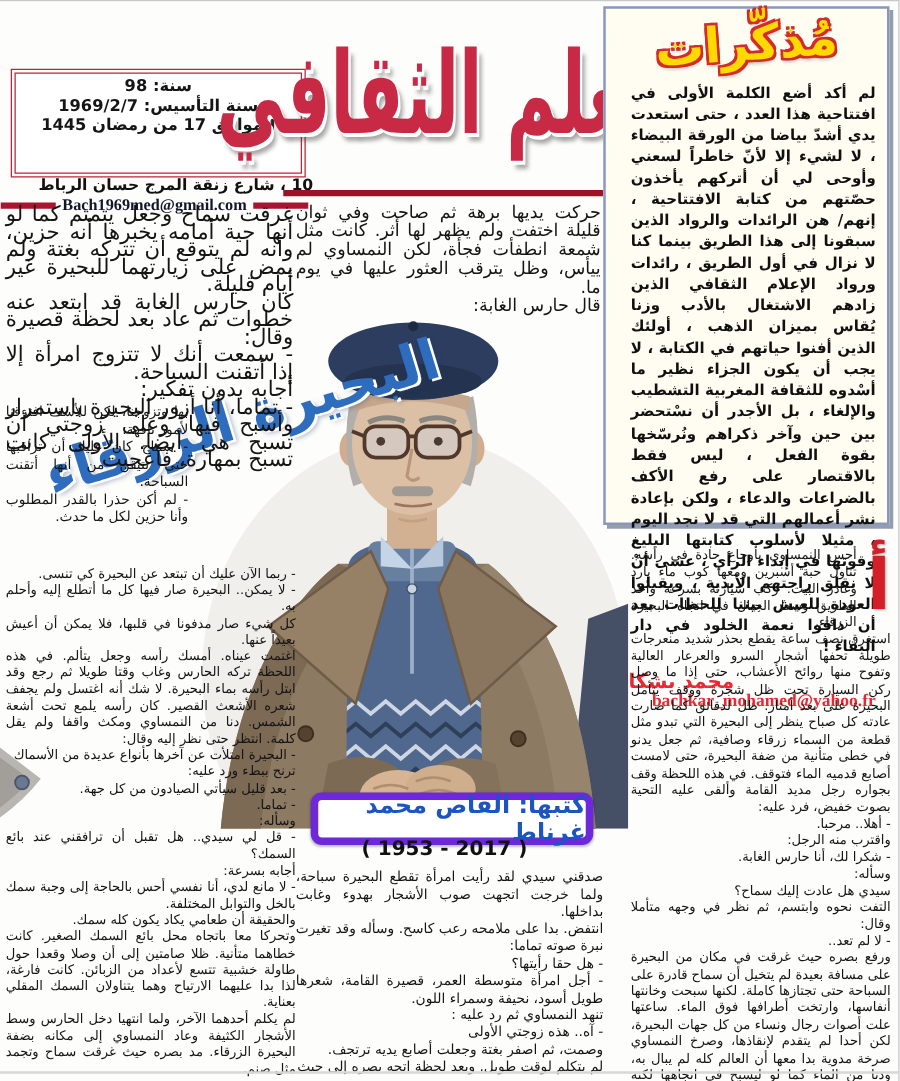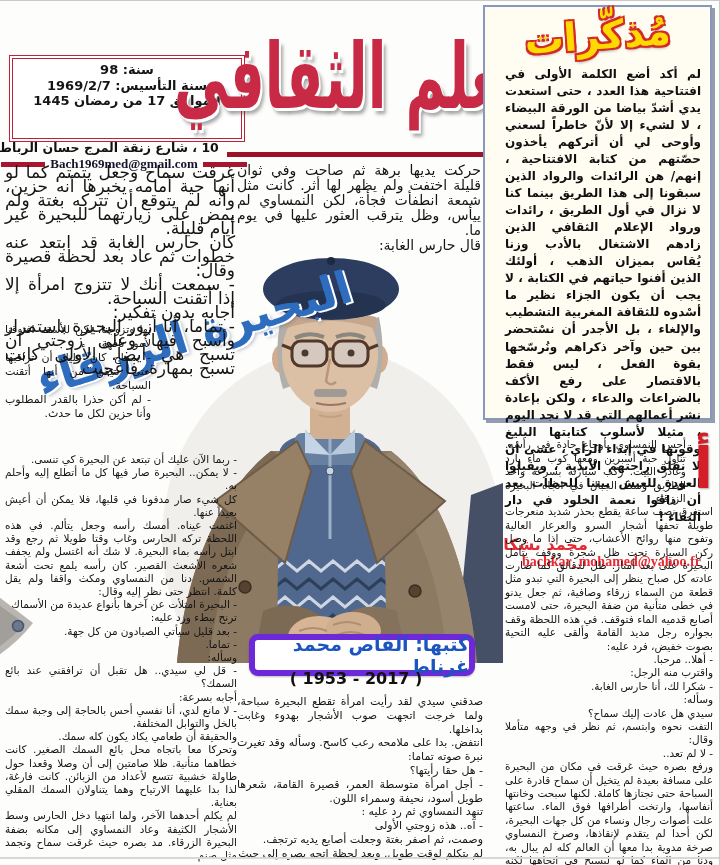--- a/index.html
+++ b/index.html
@@ -4,21 +4,21 @@
 <style>
   html,body{margin:0;padding:0;}
   body{background:#e8e8e8;font-family:"DejaVu Sans",sans-serif;}
   .page{position:relative;width:720px;height:865px;margin:0 auto;background:#fdfdfb;
         border:1px solid #c9c9c9;overflow:hidden;direction:rtl;}
   
   .header-box{position:absolute;left:10px;top:54px;width:228px;height:76px;
       border:4px double #c02038;background:#fff;text-align:center;padding-top:3px;box-sizing:content-box;}
   .director{color:#c02038;font-weight:bold;font-size:13px;line-height:17px;}
   .hline{color:#151515;font-weight:bold;font-size:13px;line-height:15.5px;white-space:nowrap;}
-  .address{position:absolute;left:0;top:139px;width:252px;text-align:left;
+  .address{position:absolute;left:0;top:139px;width:252px;text-align:right;
       font-weight:bold;font-size:12.5px;color:#111;}
   .email-row{position:absolute;left:2px;top:155px;width:246px;display:flex;align-items:center;gap:5px;direction:ltr;}
   .email-row .dash{height:5px;background:#a81530;flex:1;min-width:12px;}
   .email-text{font-family:"Liberation Serif","DejaVu Serif",serif;font-weight:bold;
       font-size:13px;color:#14142a;white-space:nowrap;}
   
   .masthead{position:absolute;left:226px;top:0;width:264px;height:150px;
       display:flex;align-items:center;justify-content:center;}
   .masthead-inner{font-size:57px;font-weight:bold;color:#c82a46;white-space:nowrap;
       transform:scaleY(1.6) scaleX(.96);letter-spacing:-2px;

